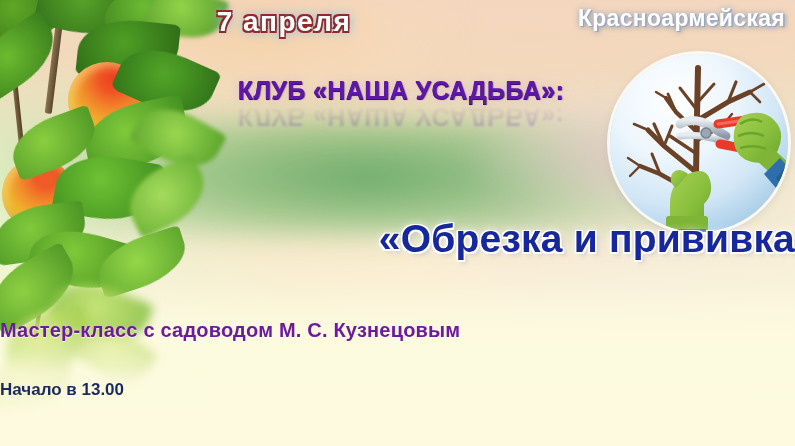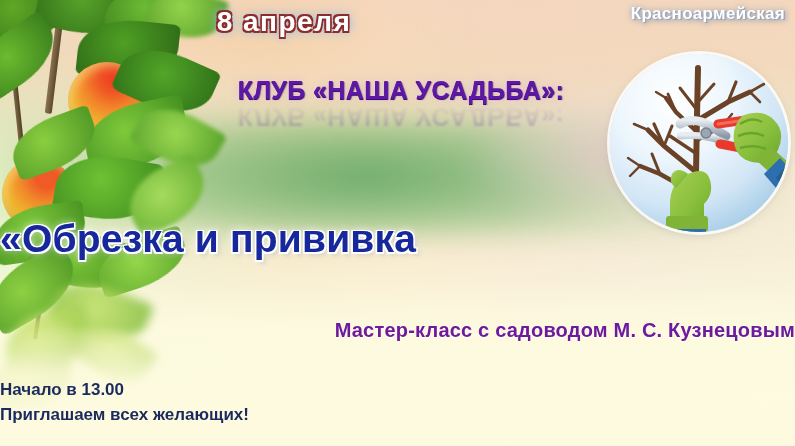--- a/index.html
+++ b/index.html
@@ -95,53 +95,53 @@
   .date{
     position:absolute;left:196px;top:6px;width:176px;text-align:center;
     font-size:28px;font-weight:bold;letter-spacing:1.5px;color:#ffffff;
     text-shadow:
       -1.6px -1.6px 0 #8e2b2b, 1.6px -1.6px 0 #8e2b2b,
       -1.6px 1.6px 0 #8e2b2b, 1.6px 1.6px 0 #8e2b2b,
       0 0 8px #7fb6e8, 0 0 14px #9cc6ee;
   }
   .library{
     position:absolute;right:10px;top:3px;text-align:center;
-    font-size:17px;font-weight:bold;line-height:1.32;color:#ffffff;
+    font-size:23px;font-weight:bold;line-height:1.32;color:#ffffff;
     text-shadow:1.4px 1.4px 0 #9aa7bd, 0 0 6px rgba(140,160,190,.8), 2px 2px 5px rgba(110,125,155,.55);
     letter-spacing:.3px;
   }
   .library div{white-space:nowrap;}
 
   .club-wrap{position:absolute;left:0;right:0;top:76px;text-align:center;padding-left:7px;}
   .club{
     font-size:25px;font-weight:bold;letter-spacing:.4px;
     color:#5f17a8;
     text-shadow:0 1px 0 #3f0d77, 1px 1px 1px rgba(40,10,80,.55), 0 0 10px rgba(190,150,235,.45);
   }
   .club-reflect{
     font-size:25px;font-weight:bold;letter-spacing:.4px;color:#5f17a8;
     transform:scaleY(-1);opacity:.30;filter:blur(0.8px);
     margin-top:-3px;
     -webkit-mask-image:linear-gradient(to top, rgba(0,0,0,0) 8%, rgba(0,0,0,.85) 95%);
     mask-image:linear-gradient(to top, rgba(0,0,0,0) 8%, rgba(0,0,0,.85) 95%);
   }
 
   .maintitle{
-    position:absolute;left:0;right:0;top:212px;text-align:left;
+    position:absolute;left:0;right:0;top:212px;text-align:right;
     font-size:39px;font-weight:bold;line-height:1.38;color:#17279c;
     letter-spacing:.2px;
     text-shadow:
       -1.5px -1.5px 0 #ffffff, 1.5px -1.5px 0 #ffffff,
       -1.5px 1.5px 0 #ffffff, 1.5px 1.5px 0 #ffffff,
       0 0 9px rgba(255,255,255,.95), 3px 3px 4px rgba(120,120,140,.35);
   }
   .maintitle .l2{margin-top:2px;}
 
   .masterclass{
-    position:absolute;left:0;right:0;top:319px;text-align:right;
+    position:absolute;left:0;right:0;top:319px;text-align:left;
     font-size:20px;font-weight:bold;color:#6d1a9e;letter-spacing:.2px;
     text-shadow:0 1px 1px rgba(255,255,255,.8);
   }
 
   .footer{
     position:absolute;left:0;right:0;top:378px;text-align:left;
     font-size:17px;font-weight:bold;line-height:1.45;color:#1b2a5e;
   }
 </style>
 </head>
@@ -183,21 +183,21 @@
     <div class="leaf" style="left:30px;top:232px;width:104px;height:56px;background:radial-gradient(circle at 40% 40%,#7ec83a,#46901f);transform:rotate(16deg);"></div>
     <div class="leaf" style="left:96px;top:238px;width:92px;height:48px;background:radial-gradient(circle at 45% 45%,#95d74a,#5ba32b);transform:rotate(-18deg);"></div>
     <div class="leaf" style="left:-16px;top:262px;width:96px;height:54px;background:radial-gradient(circle at 40% 45%,#8ed043,#4f9726);transform:rotate(-30deg);"></div>
     <div class="leaf vsoft" style="left:52px;top:286px;width:96px;height:52px;background:radial-gradient(circle at 45% 45%,#bfe066,#7fbb3c);transform:rotate(22deg);"></div>
     <div class="leaf vsoft" style="left:4px;top:312px;width:86px;height:60px;background:radial-gradient(circle at 40% 40%,#d3e87a,#9ecb4c);transform:rotate(-14deg);"></div>
     <div class="leaf vsoft" style="left:74px;top:330px;width:78px;height:48px;background:radial-gradient(circle at 45% 45%,#dcec8c,#adcf5f);transform:rotate(34deg);"></div>
     <div class="leaf vsoft" style="left:-10px;top:356px;width:82px;height:50px;background:radial-gradient(circle at 40% 40%,#e4efa0,#b9d472);transform:rotate(-6deg);"></div>
     <div class="bg-cream-bottom" style="height:120px;"></div>
   </div>
 
-  <div class="date">8  апреля</div>
+  <div class="date">7  апреля</div>
 
   <div class="library">
     <div>Красноармейская</div>
   </div>
 
   <div class="club-wrap">
     <div class="club">КЛУБ «НАША УСАДЬБА»:</div>
     <div class="club-reflect">КЛУБ «НАША УСАДЬБА»:</div>
   </div>
 
@@ -278,16 +278,15 @@
   </div>
 
   <div class="maintitle">
     <div class="l1">«Обрезка и прививка</div>
   </div>
 
   <div class="masterclass">Мастер-класс  с садоводом М. С. Кузнецовым</div>
 
   <div class="footer">
     <div>Начало в 13.00</div>
-    <div>Приглашаем всех желающих!</div>
   </div>
 
 </div>
 
 </body></html>

